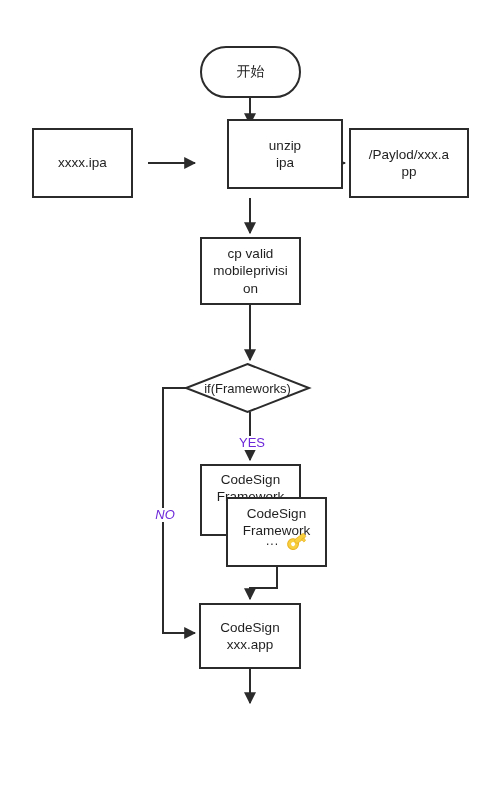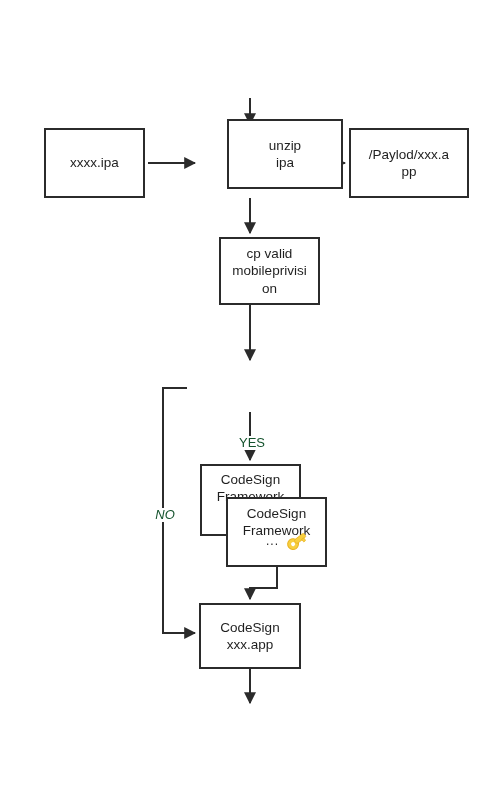--- a/index.html
+++ b/index.html
@@ -91,21 +91,21 @@
     top: 50%;
     transform: translate(-50%, -50%);
     white-space: nowrap;
     font-size: 13px;
     color: #1f1f1f;
   }
   .edge-label {
     position: absolute;
     z-index: 6;
     background: #ffffff;
-    color: #14532d;
+    color: #6d28d9;
     font-size: 13px;
     padding: 0 2px;
     line-height: 1.1;
     text-align: center;
   }
 </style>
 </head>
 <body>
 
 <div id="canvas">
@@ -129,41 +129,50 @@
 
     <path d="M 250 412 L 250 460" fill="none" stroke="#2b2b2b" stroke-width="2" marker-end="url(#arrow)"></path>
 
     <path d="M 187 388 L 163 388 L 163 633 L 195 633" fill="none" stroke="#2b2b2b" stroke-width="2" marker-end="url(#arrow)"></path>
 
     <path d="M 277 567 L 277 588 L 250 588 L 250 599" fill="none" stroke="#2b2b2b" stroke-width="2" marker-end="url(#arrow)"></path>
 
     <path d="M 250 669 L 250 703" fill="none" stroke="#2b2b2b" stroke-width="2" marker-end="url(#arrow)"></path>
   </svg>
 
-
-  <div class="node" style="left:44px; top:128px; width:101px; height:70px;">
+  <div class="node terminator" style="left:200px; top:46px; width:101px; height:52px;">
+    <span class="label">开始</span>
+  </div>
+
+  <div class="node" style="left:32px; top:128px; width:101px; height:70px;">
     <span class="label">xxxx.ipa</span>
   </div>
 
   <div class="node" style="left:199px; top:119px; width:116px; height:70px;margin-left:28px;">
     <span class="label">unzip
 ipa</span>
   </div>
 
   <div class="node" style="left:349px; top:128px; width:120px; height:70px;">
     <span class="label">/Paylod/xxx.a
 pp</span>
   </div>
 
-  <div class="node" style="left:200px; top:237px; width:101px; height:68px;margin-left:19px;">
+  <div class="node" style="left:200px; top:237px; width:101px; height:68px;">
     <span class="label">cp valid
 mobileprivisi
 on</span>
   </div>
 
+  <div class="diamond-wrap" style="left:185px; top:363px; width:125px; height:50px;">
+    <svg width="125" height="50" viewBox="0 0 125 50" xmlns="http://www.w3.org/2000/svg">
+      <polygon points="62.5,1 124,25 62.5,49 1,25" fill="#ffffff" stroke="#2b2b2b" stroke-width="2"></polygon>
+    </svg>
+    <span class="diamond-text">if(Frameworks)</span>
+  </div>
 
   <div class="edge-label" style="left:234px; top:436px; width:32px;">YES</div>
 
   <div class="edge-label" style="left:148px; top:508px; width:30px;font-style:italic;">NO</div>
 
   <div class="node stack-back" style="left:200px; top:464px; width:101px; height:72px;">
     <span class="label">CodeSign
 Framework</span>
   </div>
 

